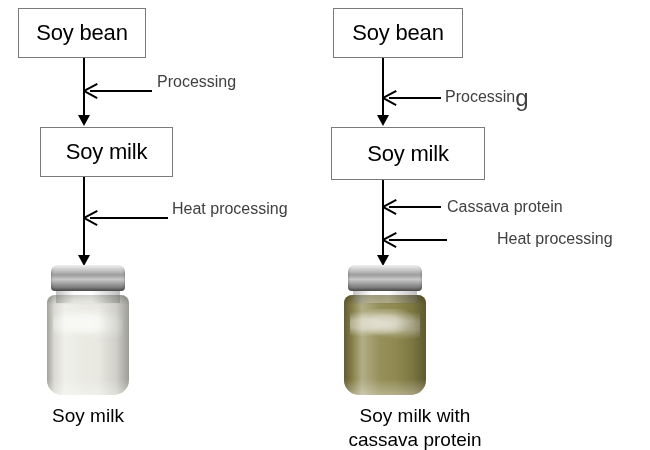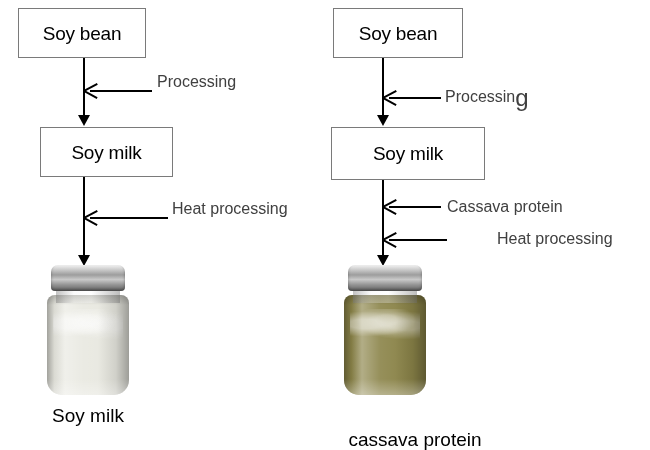--- a/index.html
+++ b/index.html
@@ -22,21 +22,21 @@
   .node-box {
     position: absolute;
     box-sizing: border-box;
     border: 1px solid #7a7a7a;
     background: #ffffff;
     display: flex;
     align-items: center;
     justify-content: center;
   }
   .node-label {
-    font-size: 19px;
+    font-size: 22px;
     line-height: 1;
     color: #000000;
     white-space: nowrap;
     letter-spacing: -0.2px;
   }
   .flow-line {
     position: absolute;
     background: #000000;
   }
   .vline { width: 2px; }
@@ -248,15 +248,16 @@
       <div class="jar-fill" style="background:#8a8348;"></div>
       <div class="jar-emboss"></div>
       <div class="jar-gloss"></div>
       <div class="jar-shoulder"></div>
       <div class="jar-basefade"></div>
     </div>
     <div class="jar-neck"></div>
     <div class="jar-lid"></div>
   </div>
 
+  <div class="caption" style="left:300px; top:404px; width:230px;">Soy milk with</div>
   <div class="caption" style="left:300px; top:428px; width:230px;">cassava protein</div>
 
 </div>
 
 </body></html>

